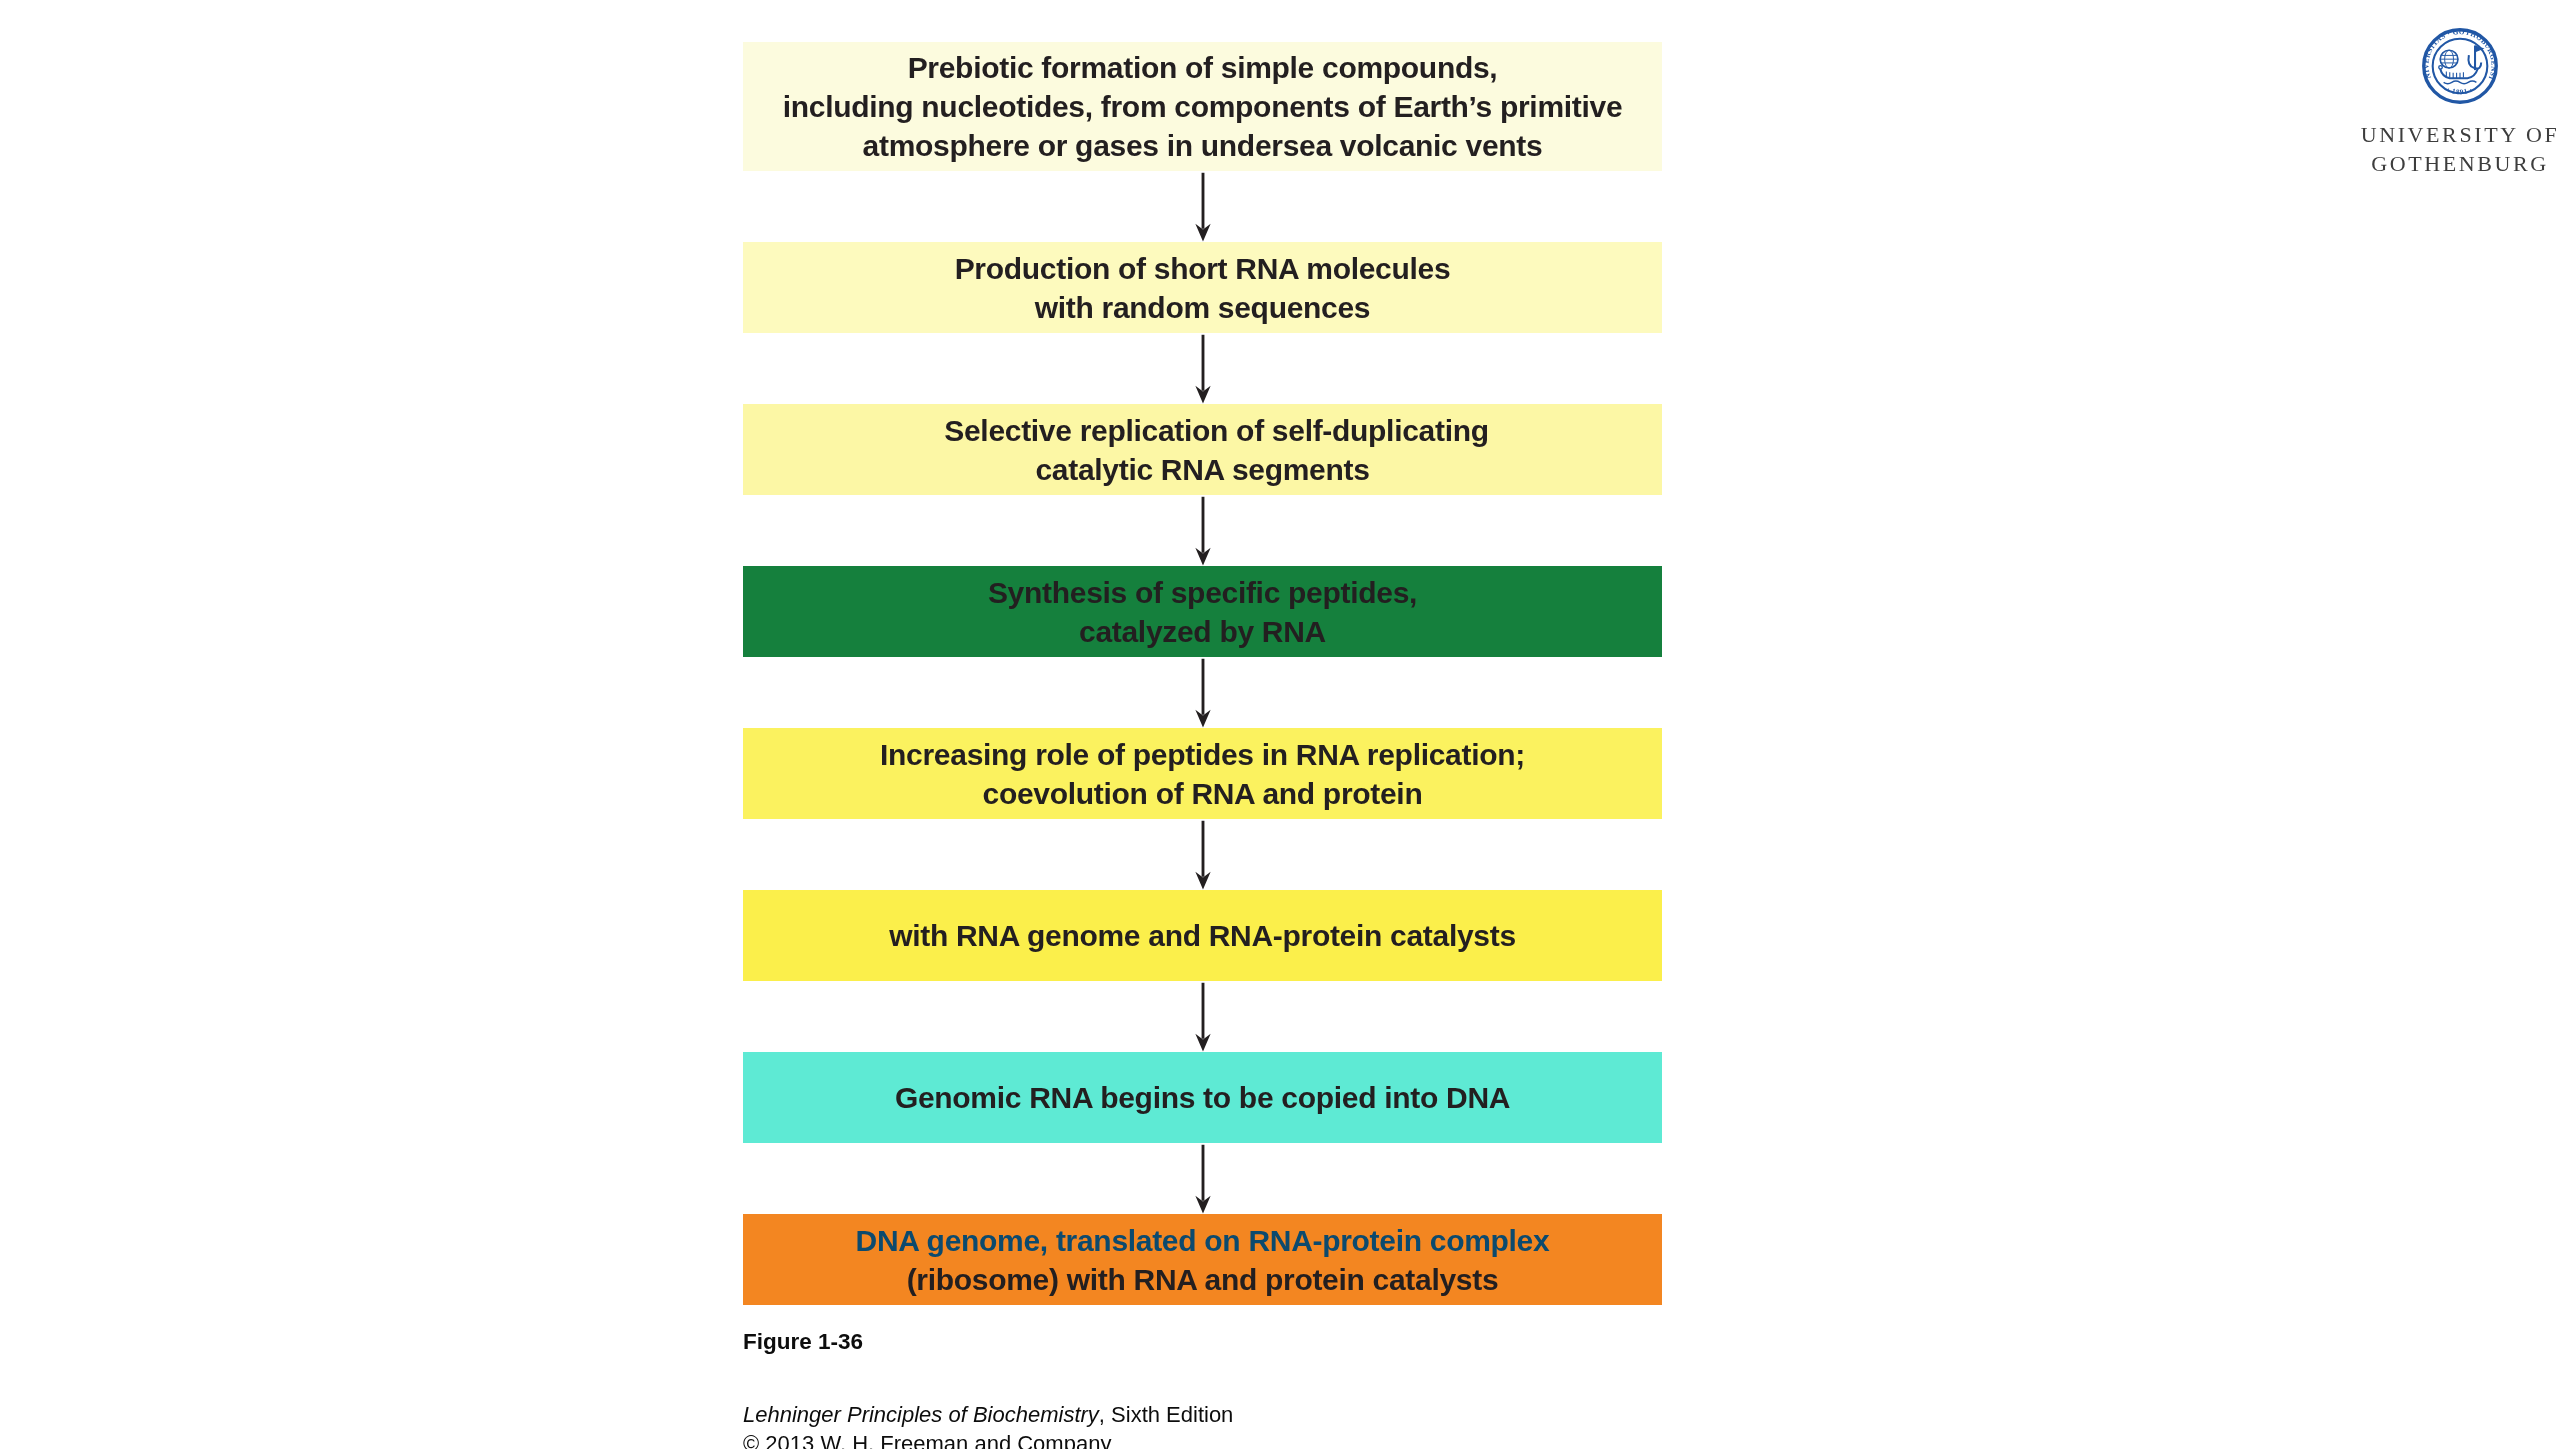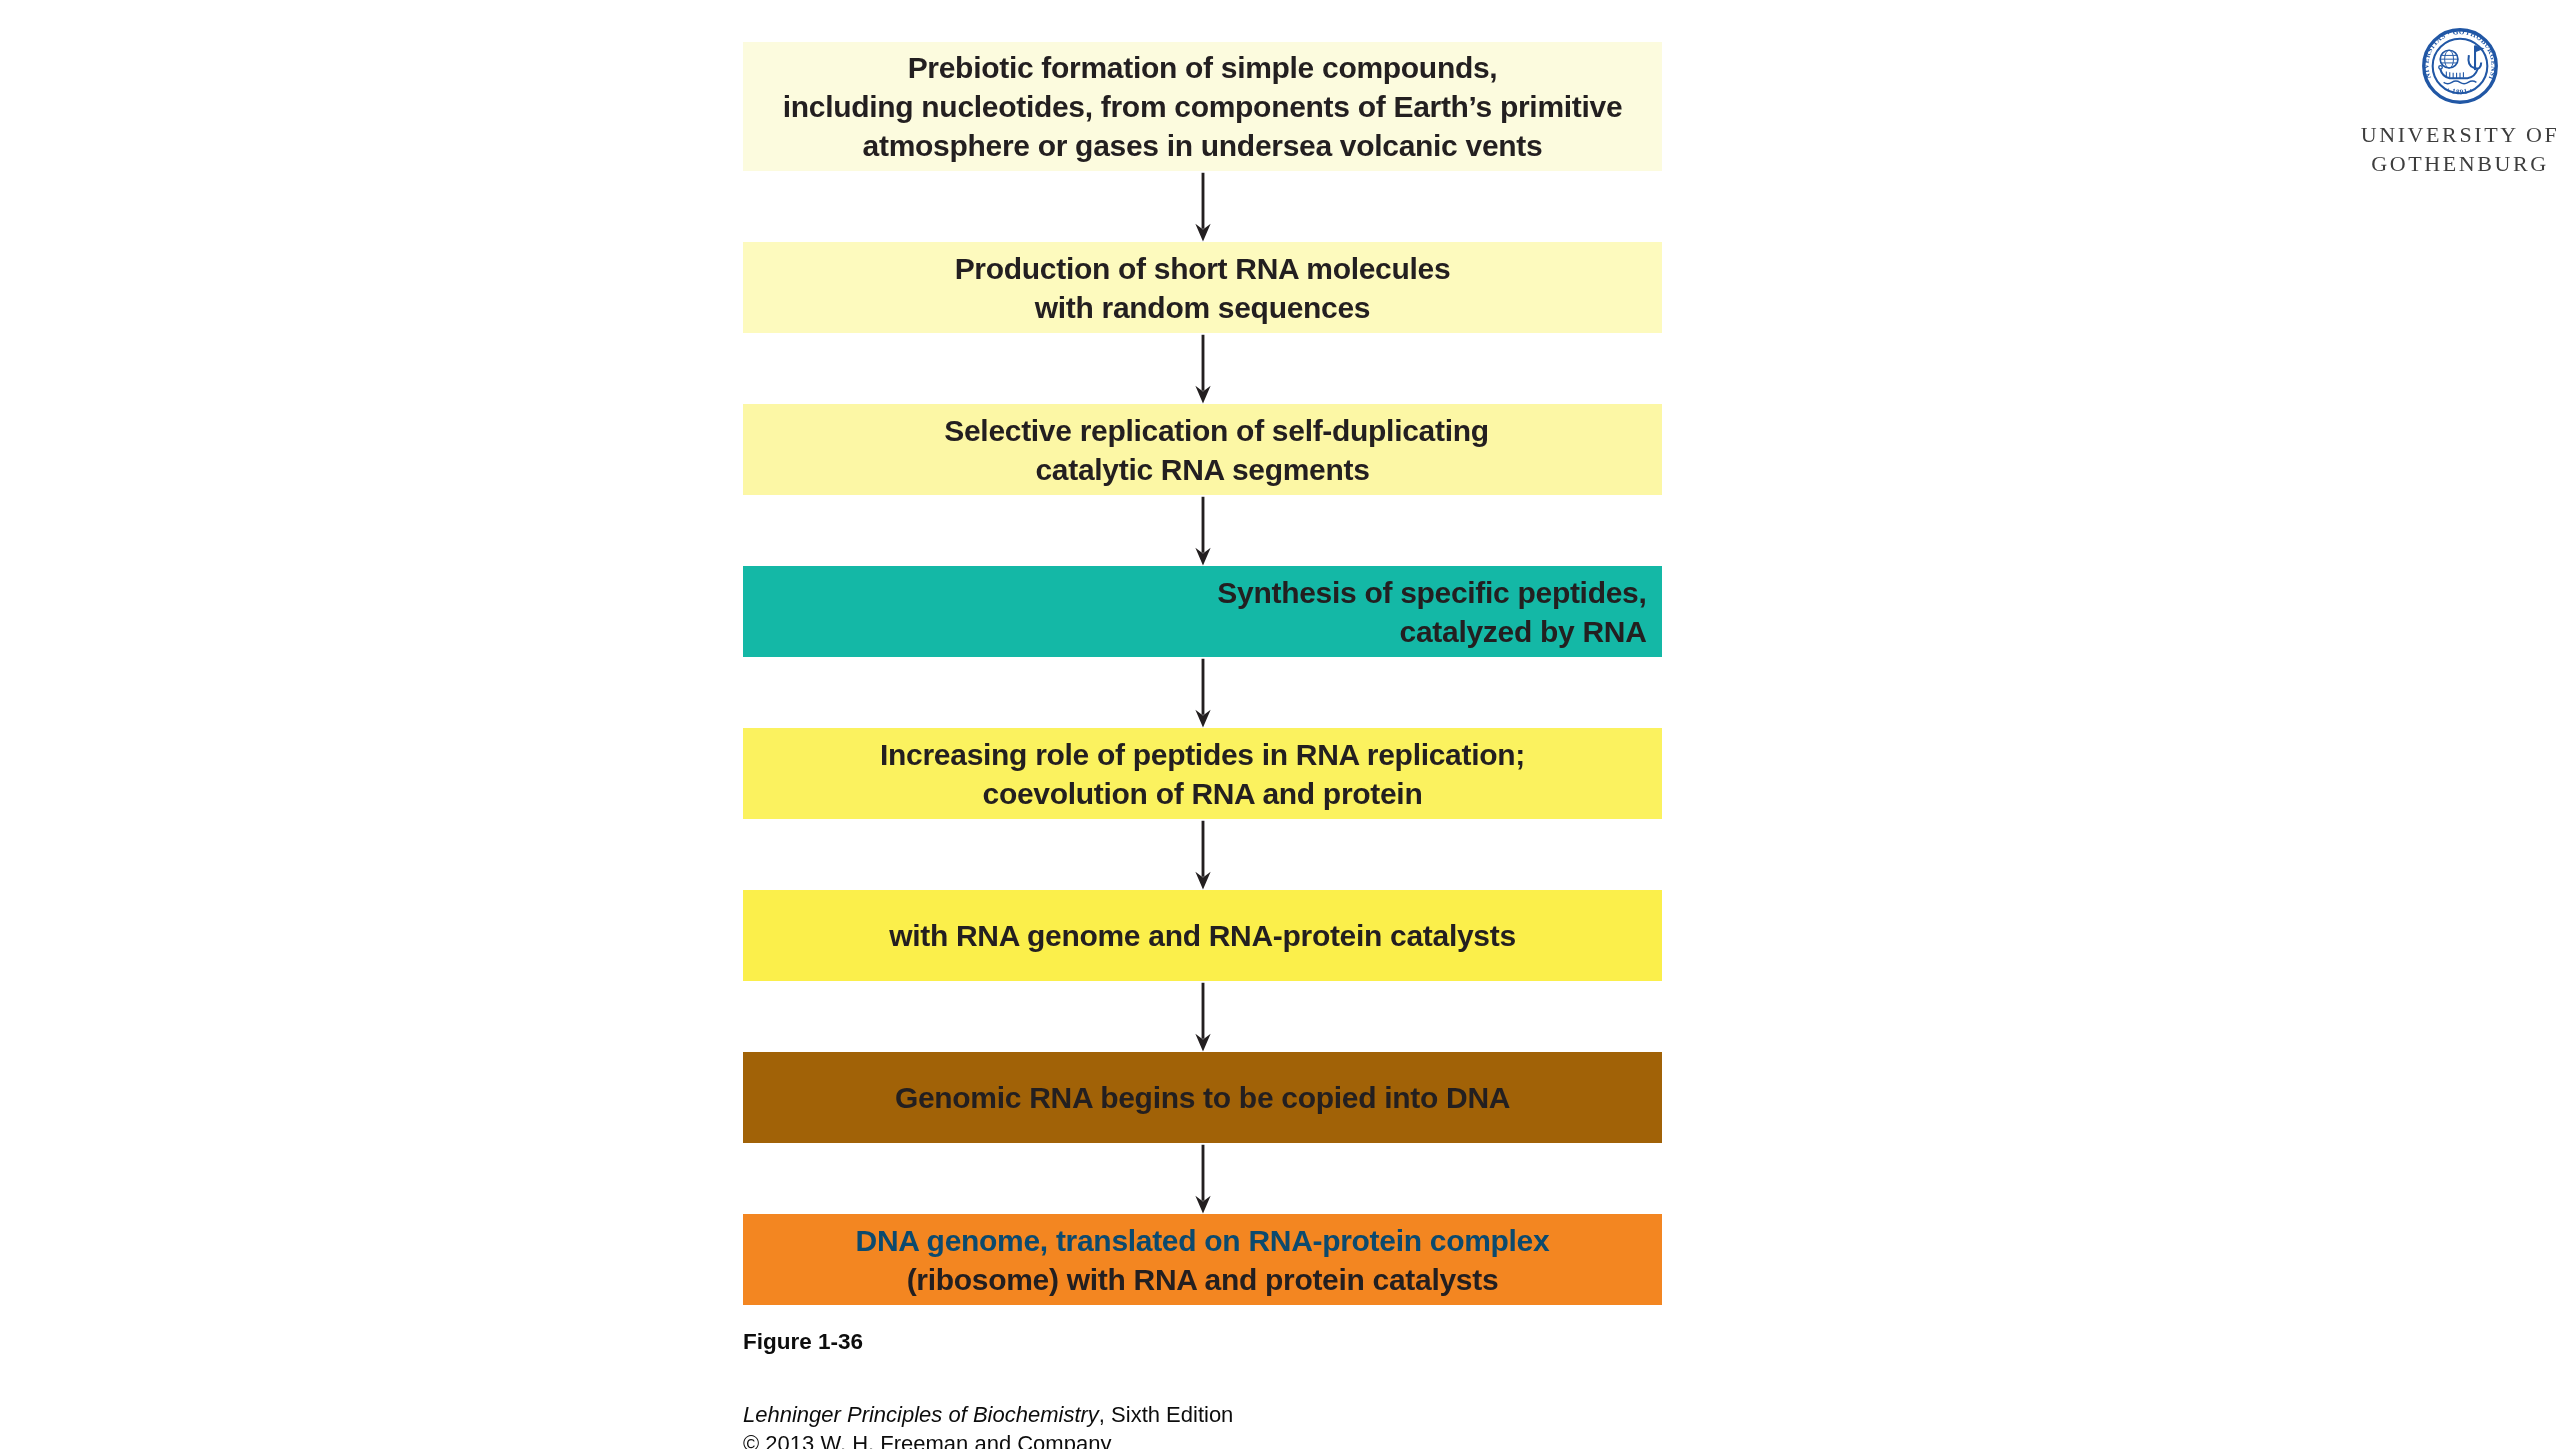--- a/index.html
+++ b/index.html
@@ -85,21 +85,21 @@
         <div class="line" style="color: rgb(35, 31, 32);">catalytic RNA segments</div>
       </div>
 
   <div class="flow-arrow">
     <svg viewBox="0 0 44 110">
       <line x1="22" y1="2" x2="22" y2="90" stroke-width="4.5" style="stroke: rgb(35, 31, 32);"></line>
       <polygon points="10,82 22,110 34,82 22,91" style="fill: rgb(35, 31, 32);"></polygon>
     </svg>
   </div>
 
-  <div class="flow-box" style="background: #14b8a6; align-items: flex-end;">
+  <div class="flow-box" style="background: #15803d;">
         <div class="line" style="color: rgb(35, 31, 32);">Synthesis of specific peptides,</div>
         <div class="line" style="color: rgb(35, 31, 32);">catalyzed by RNA</div>
       </div>
 
   <div class="flow-arrow">
     <svg viewBox="0 0 44 110">
       <line x1="22" y1="2" x2="22" y2="90" stroke-width="4.5" style="stroke: rgb(35, 31, 32);"></line>
       <polygon points="10,82 22,110 34,82 22,91" style="fill: rgb(35, 31, 32);"></polygon>
     </svg>
   </div>
@@ -120,21 +120,21 @@
         <div class="line" style="color: rgb(35, 31, 32);">with RNA genome and RNA-protein catalysts</div>
       </div>
 
   <div class="flow-arrow">
     <svg viewBox="0 0 44 110">
       <line x1="22" y1="2" x2="22" y2="90" stroke-width="4.5" style="stroke: rgb(35, 31, 32);"></line>
       <polygon points="10,82 22,110 34,82 22,91" style="fill: rgb(35, 31, 32);"></polygon>
     </svg>
   </div>
 
-  <div class="flow-box" style="background: #a16207;">
+  <div class="flow-box" style="background: #5eead4;">
         <div class="line" style="color: rgb(35, 31, 32);">Genomic RNA begins to be copied into DNA</div>
       </div>
 
   <div class="flow-arrow">
     <svg viewBox="0 0 44 110">
       <line x1="22" y1="2" x2="22" y2="90" stroke-width="4.5" style="stroke: rgb(35, 31, 32);"></line>
       <polygon points="10,82 22,110 34,82 22,91" style="fill: rgb(35, 31, 32);"></polygon>
     </svg>
   </div>
 

